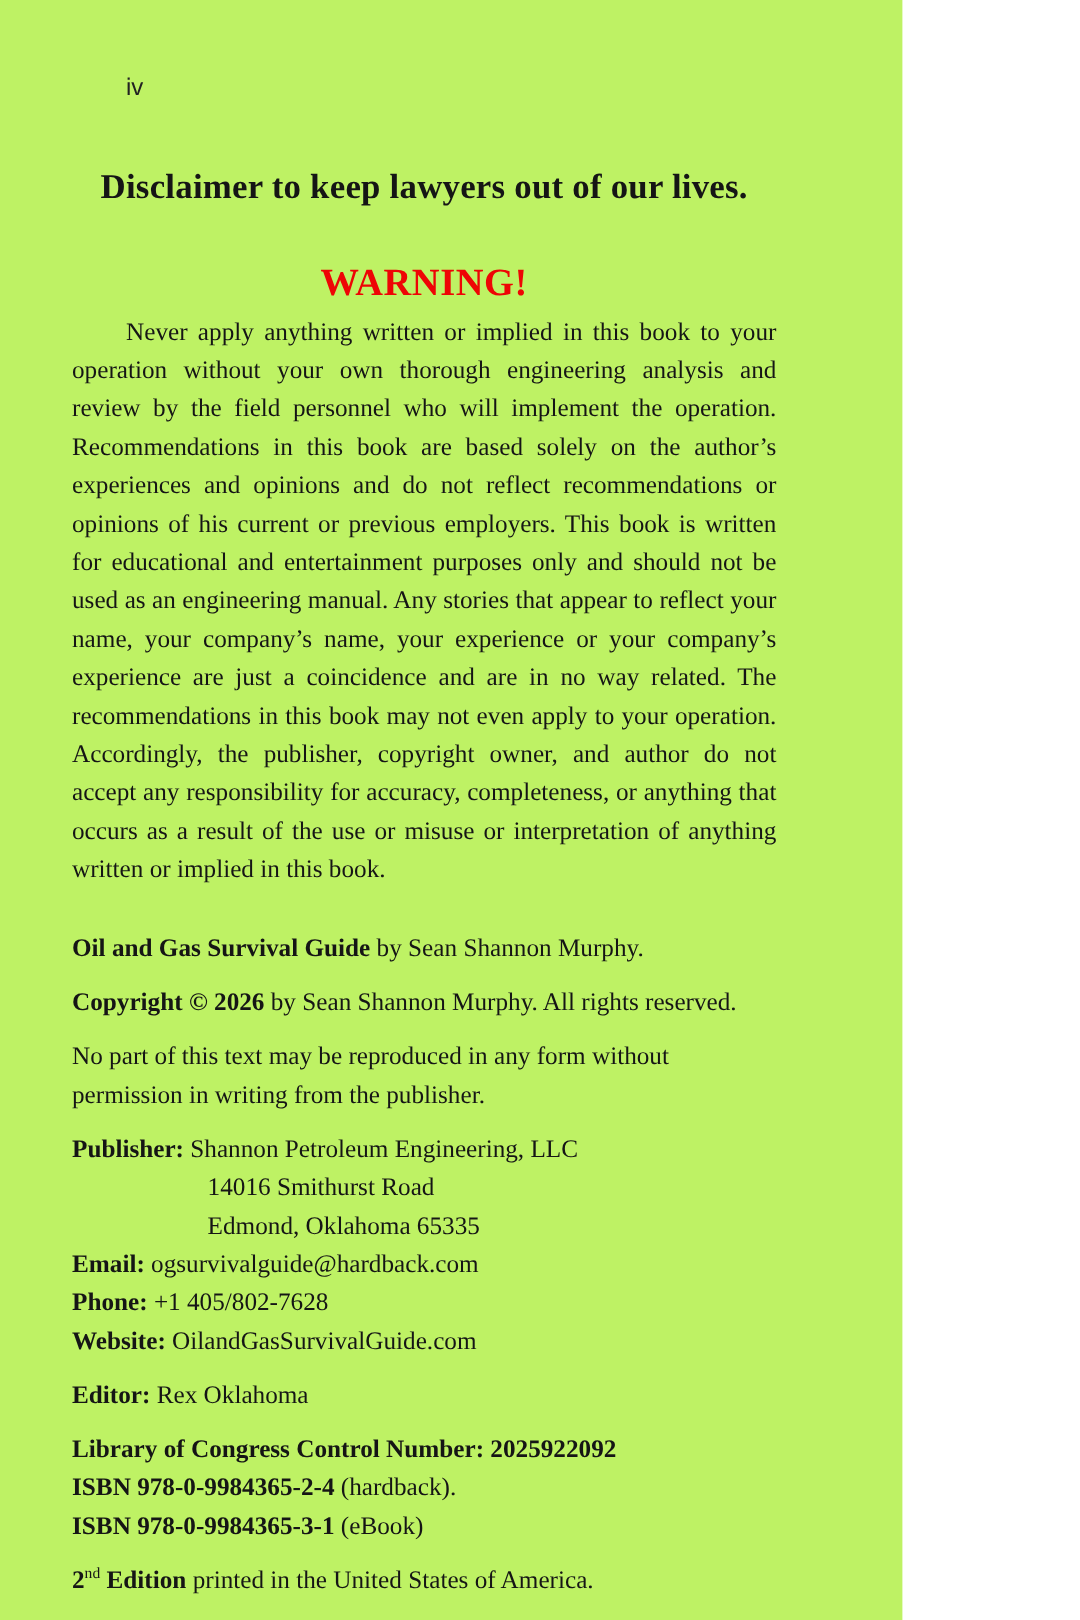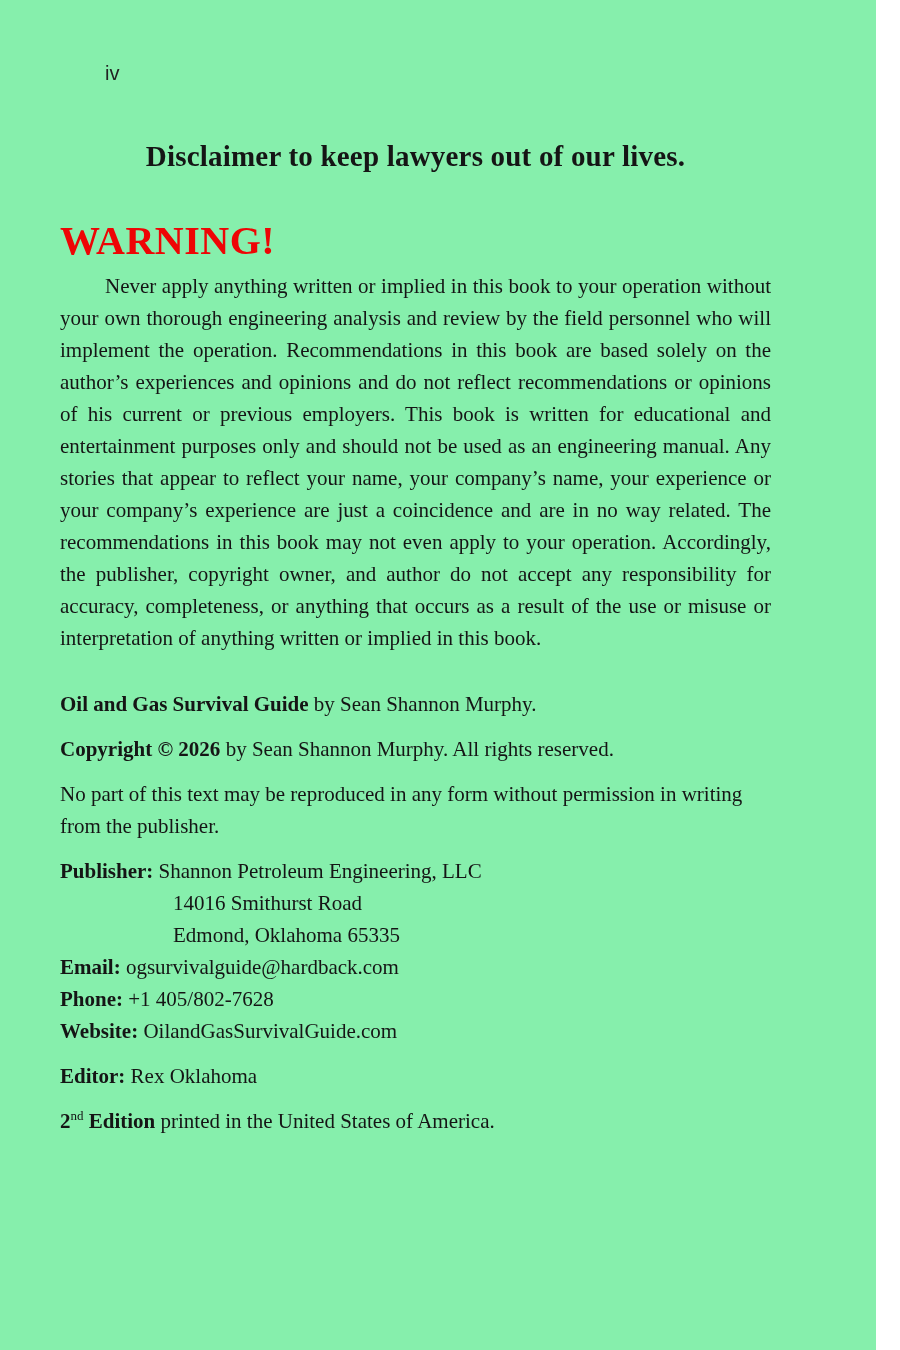--- a/index.html
+++ b/index.html
@@ -1,20 +1,20 @@
 <!DOCTYPE html>
 <html><head>
 <meta charset="utf-8">
 <style>
   html, body { margin: 0; padding: 0; background: #ffffff; }
   .page {
     position: relative;
-    width: 876px;
+    width: 752px;
     height: 1350px;
-    background: #86efac;
+    background: #bef264;
     box-sizing: border-box;
     padding: 62px 105px 0 60px;
     font-family: "Liberation Serif", serif;
     font-size: 21px;
     color: #151515;
     overflow: hidden;
   }
   .pagenum {
     font-family: "Liberation Sans", sans-serif;
     font-size: 20px;
@@ -24,22 +24,23 @@
   .disclaimer-title {
     margin-top: 55px;
     text-align: center;
     font-weight: bold;
     font-size: 29px;
     letter-spacing: 0.2px;
   }
   .warning-heading {
     margin-top: 44px;
     margin-bottom: 6px;
+    text-align: center;
     font-weight: bold;
-    font-size: 40px;
+    font-size: 32px;
     letter-spacing: 0.5px;
   }
   .body-par {
     text-align: justify;
     text-indent: 45px;
     line-height: 32px;
     margin: 0 0 34px 0;
   }
   .col-par {
     line-height: 32px;
@@ -77,16 +78,21 @@
     <div><span class="b">Publisher:</span> <span>Shannon Petroleum Engineering, LLC</span></div>
     <div class="addr">14016 Smithurst Road</div>
     <div class="addr">Edmond, Oklahoma 65335</div>
     <div><span class="b">Email:</span> <span>ogsurvivalguide@hardback.com</span></div>
     <div><span class="b">Phone:</span> <span>+1 405/802-7628</span></div>
     <div><span class="b">Website:</span> <span>OilandGasSurvivalGuide.com</span></div>
   </div>
 
   <p class="col-par"><span class="b">Editor:</span> <span>Rex Oklahoma</span></p>
 
+  <div class="col-par">
+    <div class="b">Library of Congress Control Number: 2025922092</div>
+    <div><span class="b">ISBN 978-0-9984365-2-4</span><span> (hardback).</span></div>
+    <div><span class="b">ISBN 978-0-9984365-3-1</span><span> (eBook)</span></div>
+  </div>
 
   <p class="col-par"><span class="b">2</span><span class="ord">nd</span><span class="b"> Edition</span><span> printed in the United States of America.</span></p>
 
 </div>
 
 </body></html>

